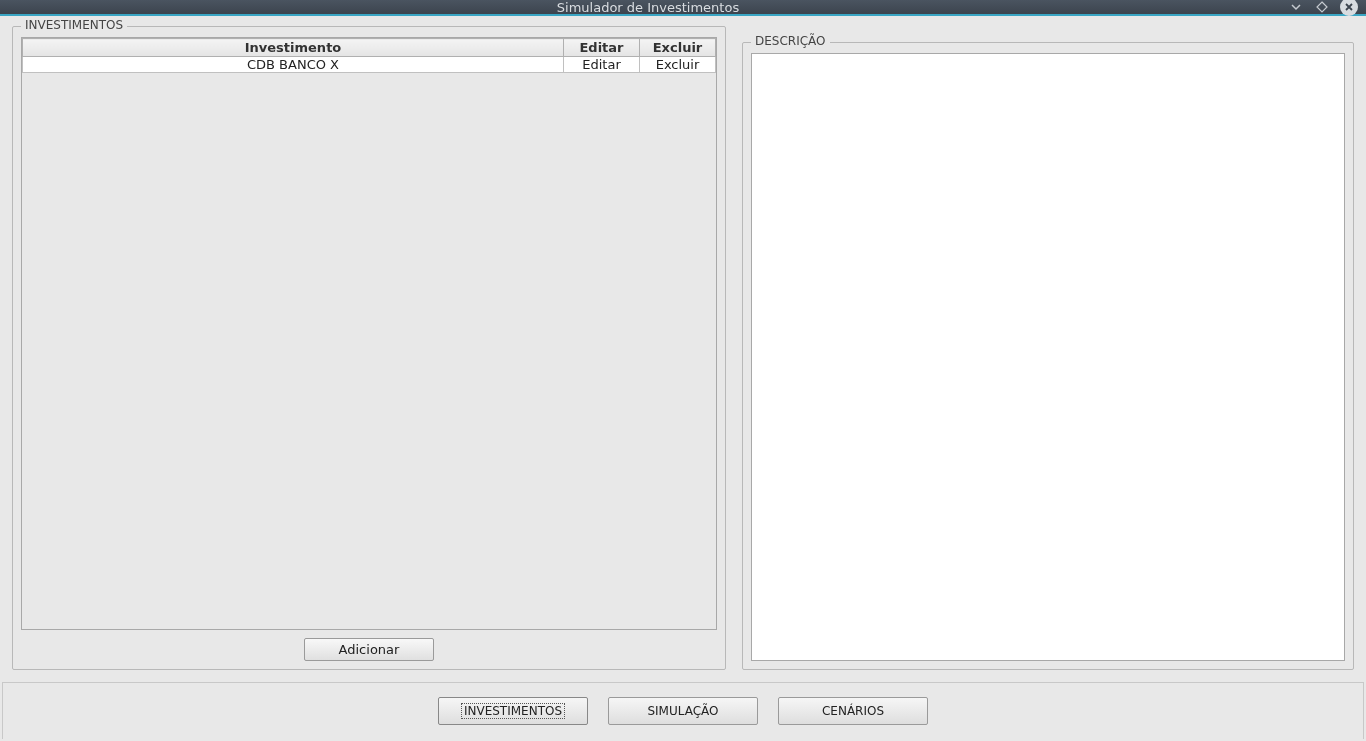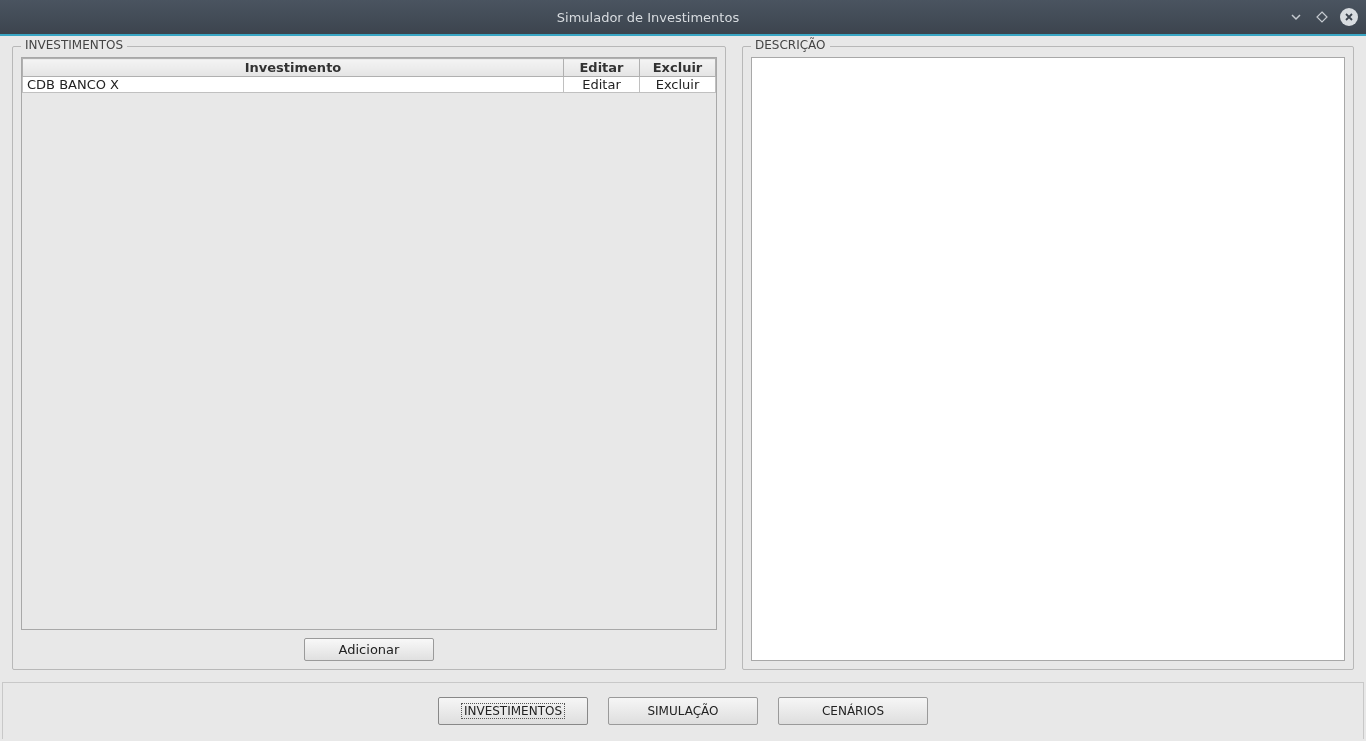--- a/index.html
+++ b/index.html
@@ -13,21 +13,21 @@
       background: #e8e8e8;
       width: 1366px;
       height: 741px;
       overflow: hidden;
       display: flex;
       flex-direction: column;
     }
     .titlebar {
       background: linear-gradient(to bottom, #4a5460, #3c444e);
       color: #d8dce0;
-      height: 34px;
+      height: 14px;
       display: flex;
       align-items: center;
       padding: 0 8px;
       position: relative;
     }
     .titlebar-title {
       flex: 1;
       text-align: center;
       font-size: 13px;
     }
@@ -79,20 +79,21 @@
       padding: 0 4px;
       font-size: 12px;
       color: #444;
       font-weight: 500;
     }
     .left-panel {
       width: 714px;
     }
     .right-panel {
       flex: 1;
+      margin-top: 16px;
     }
     .table-container {
       border: 1px solid #a8a8a8;
       background: #e8e8e8;
       flex: 1;
       overflow: auto;
     }
     table {
       width: 100%;
       border-collapse: collapse;
@@ -113,21 +114,21 @@
       border: 1px solid #c0c0c0;
       padding: 0 4px;
       background: #ffffff;
       color: #222;
     }
     td.actcell {
       text-align: center;
       cursor: pointer;
     }
     td.namecell {
-      text-align: left;
+      text-align: center;
     }
     .col-name { width: auto; }
     .col-edit { width: 76px; }
     .col-del { width: 76px; }
     .add-btn-row {
       padding-top: 8px;
       text-align: center;
     }
     .btn {
       background: linear-gradient(to bottom, #f8f8f8, #e0e0e0);

